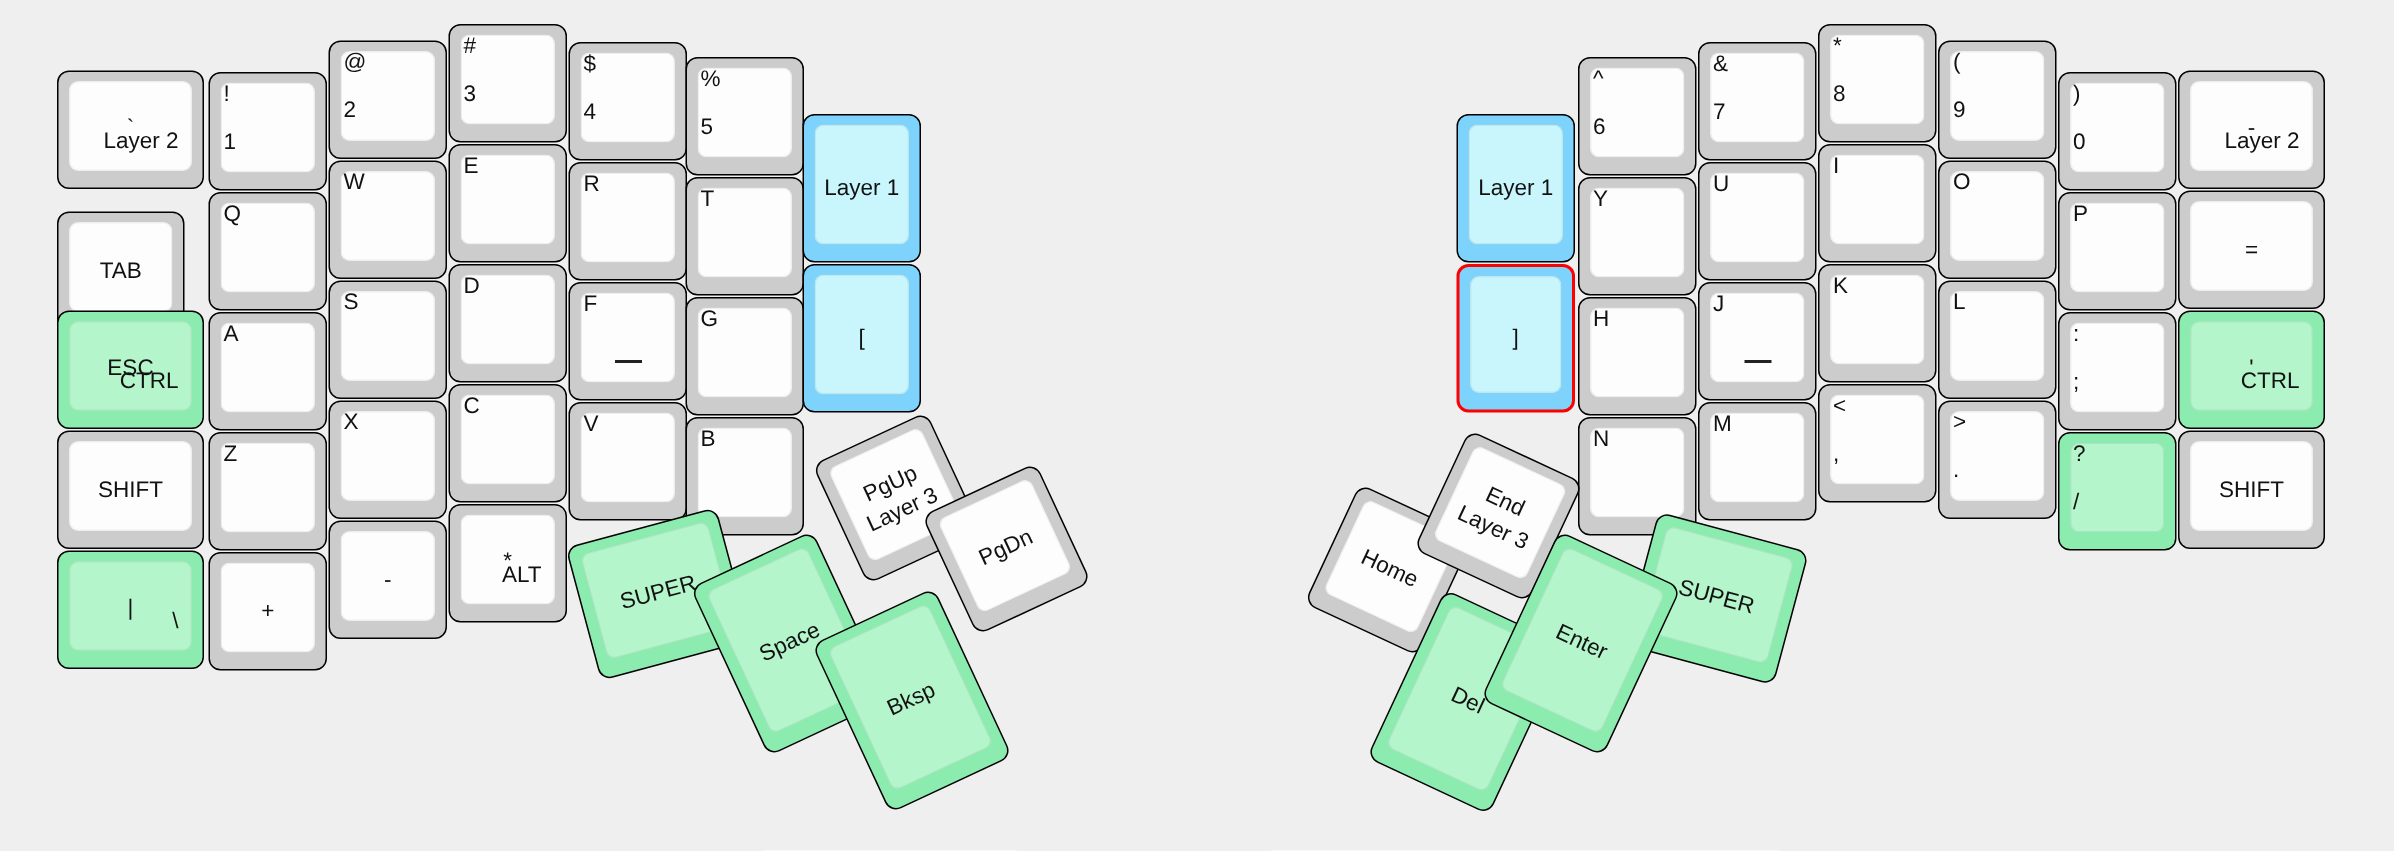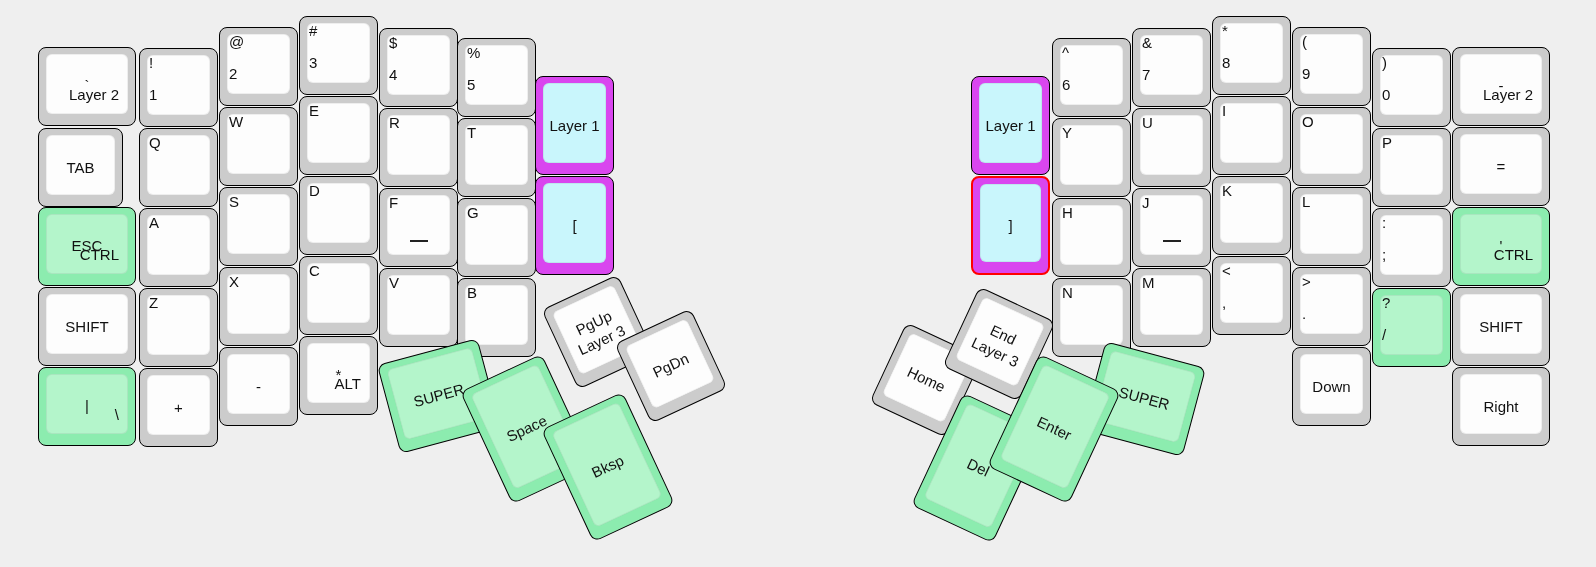--- a/index.html
+++ b/index.html
@@ -18,40 +18,40 @@
   
   .lg.tl{left:9px;top:6px;text-align:left;}
   .lg.bl{left:9px;top:38px;text-align:left;}
   .lg.ctr{left:0;right:0;top:50%;transform:translateY(-50%);text-align:center;}
   .lg.c2{left:0;right:0;top:50%;transform:translateY(-58%);text-align:center;}
   .lg.sub{left:0;right:16px;top:50%;transform:translateY(-2%);text-align:right;}
 
   
   .key.green{background:#8cecaf;}
   .key.green .cap{background:#b4f5cb;}
-  .key.cyan{background:#d946ef;}
+  .key.cyan{background:#7dd3fc;}
   .key.cyan .cap{background:#c9f6fc;}
   .key.sel{border-color:#ff0000;border-width:2px;}
 
   
   .homing{position:absolute;left:50%;transform:translateX(-50%);
           bottom:24px;width:18px;height:2px;background:#222;}
 
   .rot{transform-origin:50% 50%;}
 </style>
 </head>
 <body>
 
 <div id="stage">
     <div class="key" style="left: 38px; top: 47px; width: 98px; height: 79px;">
       <div class="cap"></div>
       <div class="lg c2">`</div>
       <div class="lg sub">Layer 2</div>
     </div>
-    <div class="key" style="left: 38px; top: 128px; width: 85px; height: 79px;">
+    <div class="key" style="left: 38px; top: 141px; width: 85px; height: 79px;">
       <div class="cap"></div>
       <div class="lg ctr">TAB</div>
     </div>
     <div class="key green" style="left: 38px; top: 207px; width: 98px; height: 79px;">
       <div class="cap"></div>
       <div class="lg c2">ESC</div>
       <div class="lg sub">CTRL</div>
     </div>
     <div class="key" style="left: 38px; top: 287px; width: 98px; height: 79px;">
       <div class="cap"></div>
@@ -261,24 +261,20 @@
     </div>
     <div class="key" style="left: 1292px; top: 187px; width: 79px; height: 79px;">
       <div class="cap"></div>
       <div class="lg tl">L</div>
     </div>
     <div class="key" style="left: 1292px; top: 267px; width: 79px; height: 79px;">
       <div class="cap"></div>
       <div class="lg tl">&gt;</div>
       <div class="lg bl">.</div>
     </div>
-    <div class="key" style="left: 1292px; top: 347px; width: 79px; height: 79px;">
-      <div class="cap"></div>
-      <div class="lg ctr">Down</div>
-    </div>
     <div class="key" style="left: 1372px; top: 48px; width: 79px; height: 79px;">
       <div class="cap"></div>
       <div class="lg tl">)</div>
       <div class="lg bl">0</div>
     </div>
     <div class="key" style="left: 1372px; top: 128px; width: 79px; height: 79px;">
       <div class="cap"></div>
       <div class="lg tl">P</div>
     </div>
     <div class="key" style="left: 1372px; top: 208px; width: 79px; height: 79px;">
@@ -302,24 +298,20 @@
     </div>
     <div class="key green" style="left: 1452px; top: 207px; width: 98px; height: 79px;">
       <div class="cap"></div>
       <div class="lg c2">'</div>
       <div class="lg sub">CTRL</div>
     </div>
     <div class="key" style="left: 1452px; top: 287px; width: 98px; height: 79px;">
       <div class="cap"></div>
       <div class="lg ctr">SHIFT</div>
     </div>
-    <div class="key" style="left: 1452px; top: 367px; width: 98px; height: 79px;">
-      <div class="cap"></div>
-      <div class="lg ctr">Right</div>
-    </div>
     <div class="key rot" style="left: 884px; top: 336px; width: 84px; height: 88px; transform: rotate(25deg);">
       <div class="cap"></div>
       <div class="lg ctr"><div style="line-height: 1.25;">Home</div></div>
     </div>
     <div class="key rot" style="left: 957px; top: 300px; width: 84px; height: 88px; transform: rotate(25deg);">
       <div class="cap"></div>
       <div class="lg ctr"><div style="line-height: 1.25;">End</div><div style="line-height: 1.25;">Layer 3</div></div>
     </div>
     <div class="key green rot" style="left: 1092px; top: 353px; width: 104px; height: 92px; transform: rotate(15deg);">
       <div class="cap"></div>

